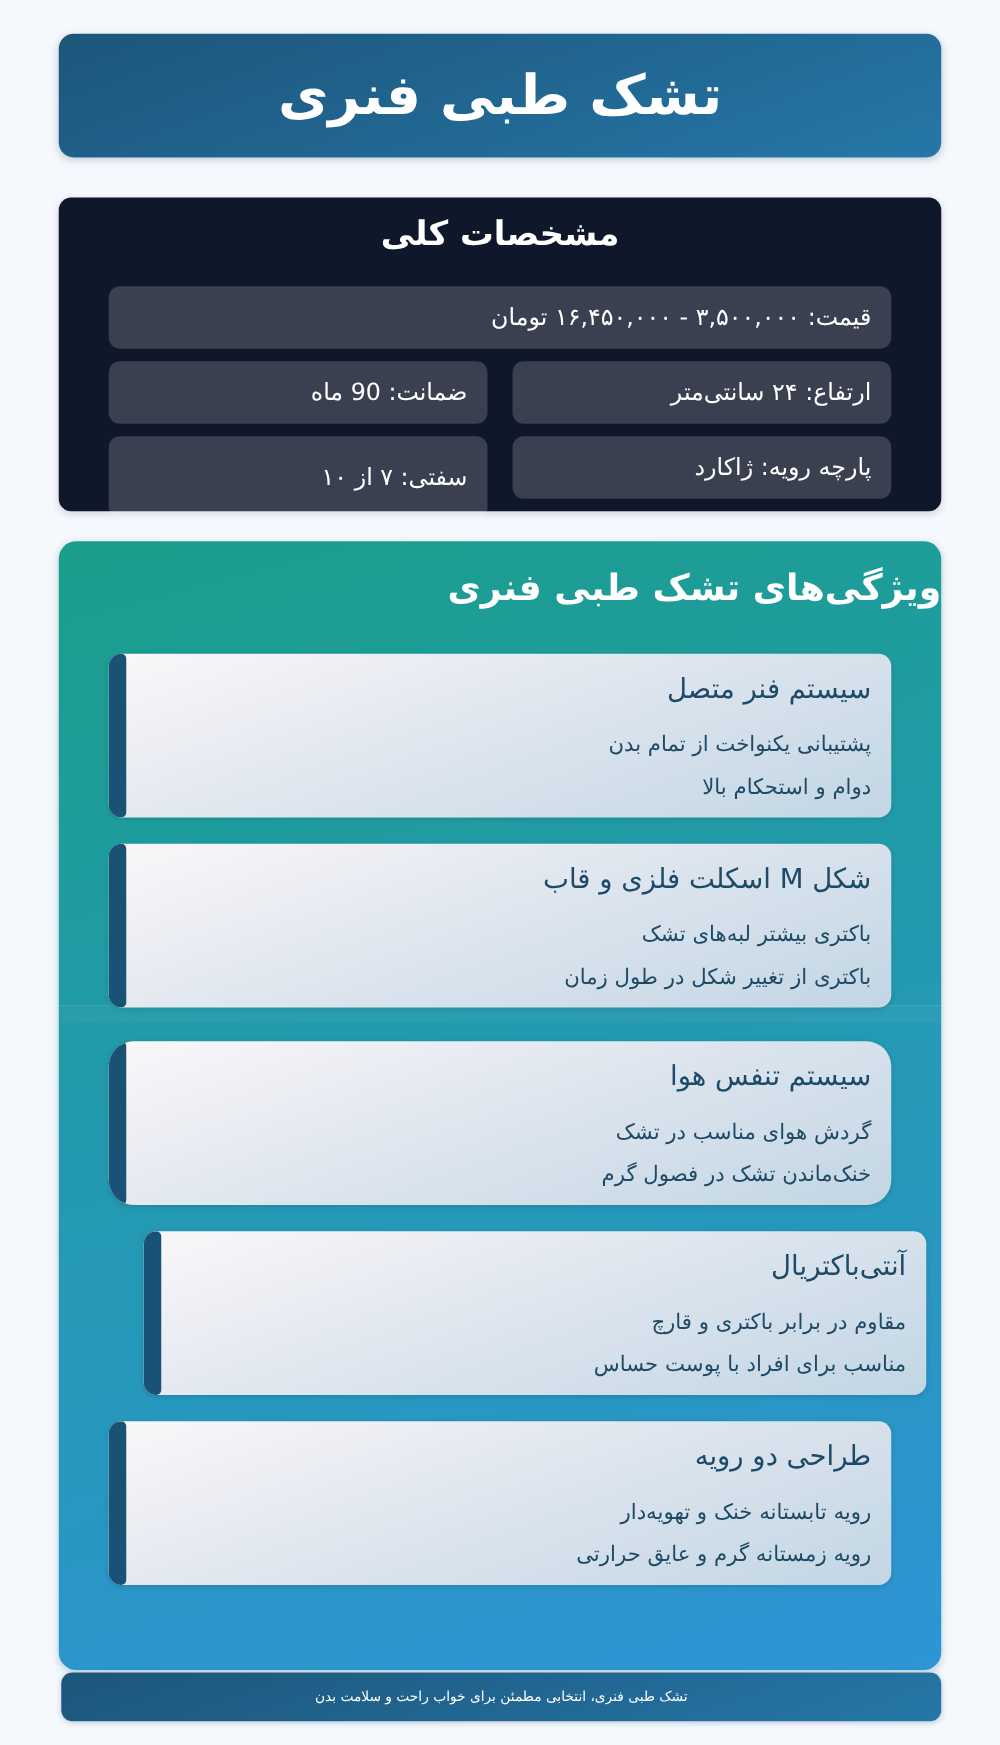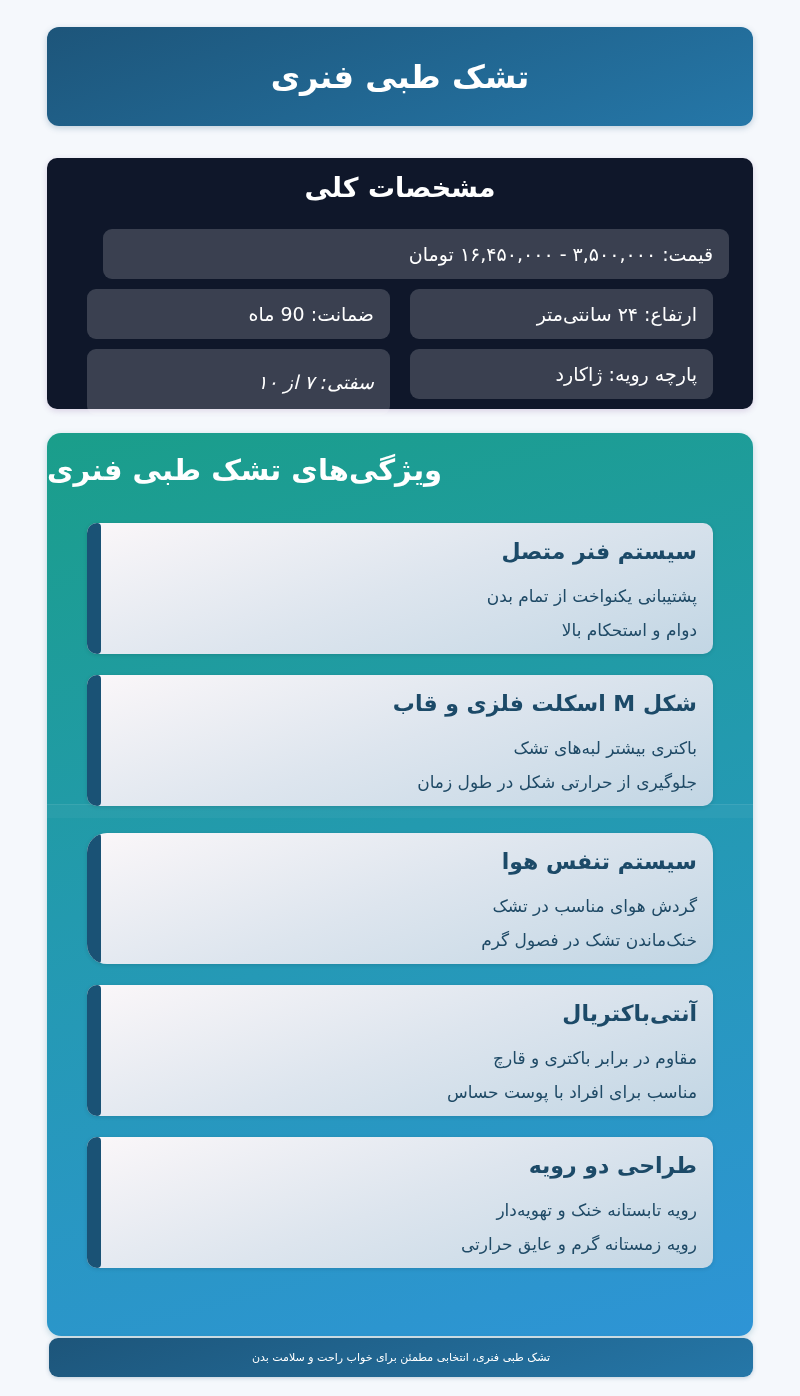--- a/index.html
+++ b/index.html
@@ -16,21 +16,21 @@
       position: absolute;
       left: 47px; top: 27px;
       width: 706px; height: 99px;
       border-radius: 12px;
       background: linear-gradient(160deg, #1d557a 0%, #2577a8 100%);
       box-shadow: 0 2px 6px rgba(30,80,120,0.25);
       display: flex; align-items: center; justify-content: center;
     }
     .page-header h1 {
       color: #ffffff;
-      font-size: 32px;
+      font-size: 44px;
       font-weight: bold;
       letter-spacing: 0;
     }
 
     .specs {
       position: absolute;
       left: 47px; top: 158px;
       width: 706px; height: 251px;
       border-radius: 10px;
       background: #0f172a;
@@ -47,39 +47,39 @@
     .spec-box {
       position: absolute;
       background: rgba(255,255,255,0.18);
       border-radius: 9px;
       color: #ffffff;
       font-size: 19px;
       display: flex; align-items: center;
       padding-right: 16px;
       white-space: nowrap;
     }
-    .spec-price { left: 40px; top: 71px; width: 626px; height: 50px; margin-left: 16px; }
+    .spec-price { left: 40px; top: 71px; width: 626px; height: 50px; }
     .spec-height { left: 363px; top: 131px; width: 303px; height: 50px; }
     .spec-warranty { left: 40px; top: 131px; width: 303px; height: 50px; }
     .spec-fabric { left: 363px; top: 191px; width: 303px; height: 50px; }
-    .spec-firmness { left: 40px; top: 191px; width: 303px; height: 66px; font-style: italic; }
+    .spec-firmness { left: 40px; top: 191px; width: 303px; height: 66px; }
 
     .features {
       position: absolute;
       left: 47px; top: 433px;
       width: 706px; height: 903px;
       border-radius: 14px;
       background: linear-gradient(165deg, #1a9e8a 0%, #239aaf 45%, #2e94d6 100%);
       box-shadow: 0 2px 6px rgba(30,110,130,0.25);
       overflow: hidden;
     }
     .features .section-title {
       position: absolute;
       left: 0; right: 0; top: 20px;
-      text-align: left;
+      text-align: right;
       color: #ffffff;
       font-size: 29px;
       font-weight: bold;
     }
     .features .band {
       position: absolute;
       left: 0; right: 0; top: 371px;
       height: 14px;
       background: rgba(255,255,255,0.04);
       border-top: 1px solid rgba(255,255,255,0.08);
@@ -99,21 +99,21 @@
       left: 0; top: 0; bottom: 0;
       width: 14px;
       background: #1a5275;
       border-radius: 4px;
     }
     .feature-card .card-title {
       position: absolute;
       right: 16px; top: 16px;
       color: #1c4a68;
       font-size: 22px;
-      font-weight: bold;
+      font-weight: normal;
       white-space: nowrap;
     }
     .feature-card .card-line {
       position: absolute;
       right: 16px;
       color: #1f4a66;
       font-size: 17px;
       white-space: nowrap;
     }
     .feature-card .line-1 { top: 63px; }
@@ -156,31 +156,31 @@
     <div class="accent-bar"></div>
     <div class="card-title">سیستم فنر متصل</div>
     <div class="card-line line-1">پشتیبانی یکنواخت از تمام بدن</div>
     <div class="card-line line-2">دوام و استحکام بالا</div>
   </div>
 
   <div class="feature-card" style="top:242px;">
     <div class="accent-bar"></div>
     <div class="card-title">شکل M اسکلت فلزی و قاب</div>
     <div class="card-line line-1">باکتری بیشتر لبه‌های تشک</div>
-    <div class="card-line line-2">جلوگیری از حرارتی شکل در طول زمان</div>
+    <div class="card-line line-2">باکتری از تغییر شکل در طول زمان</div>
   </div>
 
   <div class="feature-card" style="top:400px;border-radius:20px;">
     <div class="accent-bar"></div>
     <div class="card-title">سیستم تنفس هوا</div>
     <div class="card-line line-1">گردش هوای مناسب در تشک</div>
     <div class="card-line line-2">خنک‌ماندن تشک در فصول گرم</div>
   </div>
 
-  <div class="feature-card" style="top:552px;">
+  <div class="feature-card" style="top:552px;margin-left:28px;">
     <div class="accent-bar"></div>
     <div class="card-title">آنتی‌باکتریال</div>
     <div class="card-line line-1">مقاوم در برابر باکتری و قارچ</div>
     <div class="card-line line-2">مناسب برای افراد با پوست حساس</div>
   </div>
 
   <div class="feature-card" style="top:704px;">
     <div class="accent-bar"></div>
     <div class="card-title">طراحی دو رویه</div>
     <div class="card-line line-1">رویه تابستانه خنک و تهویه‌دار</div>

